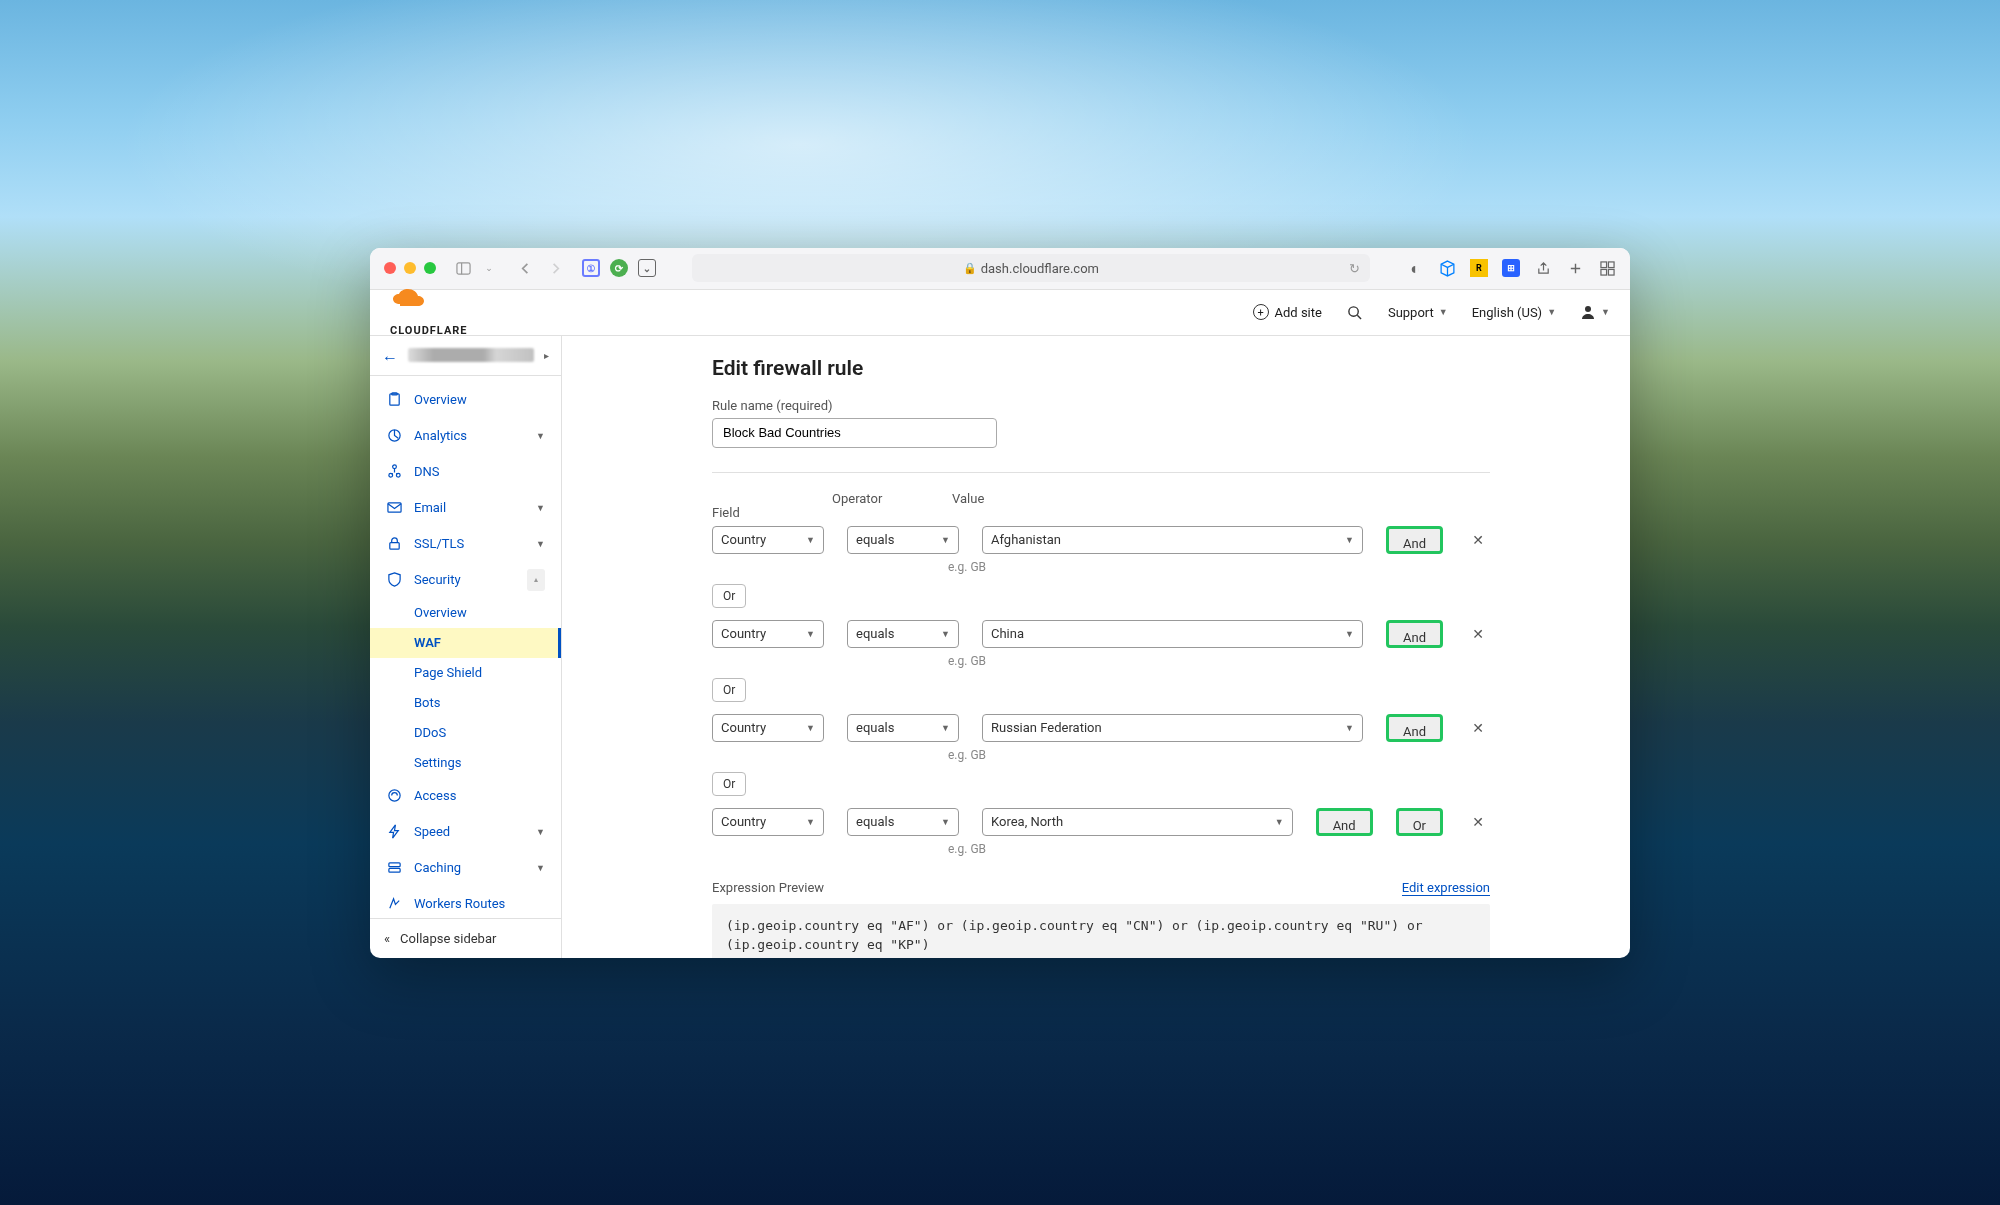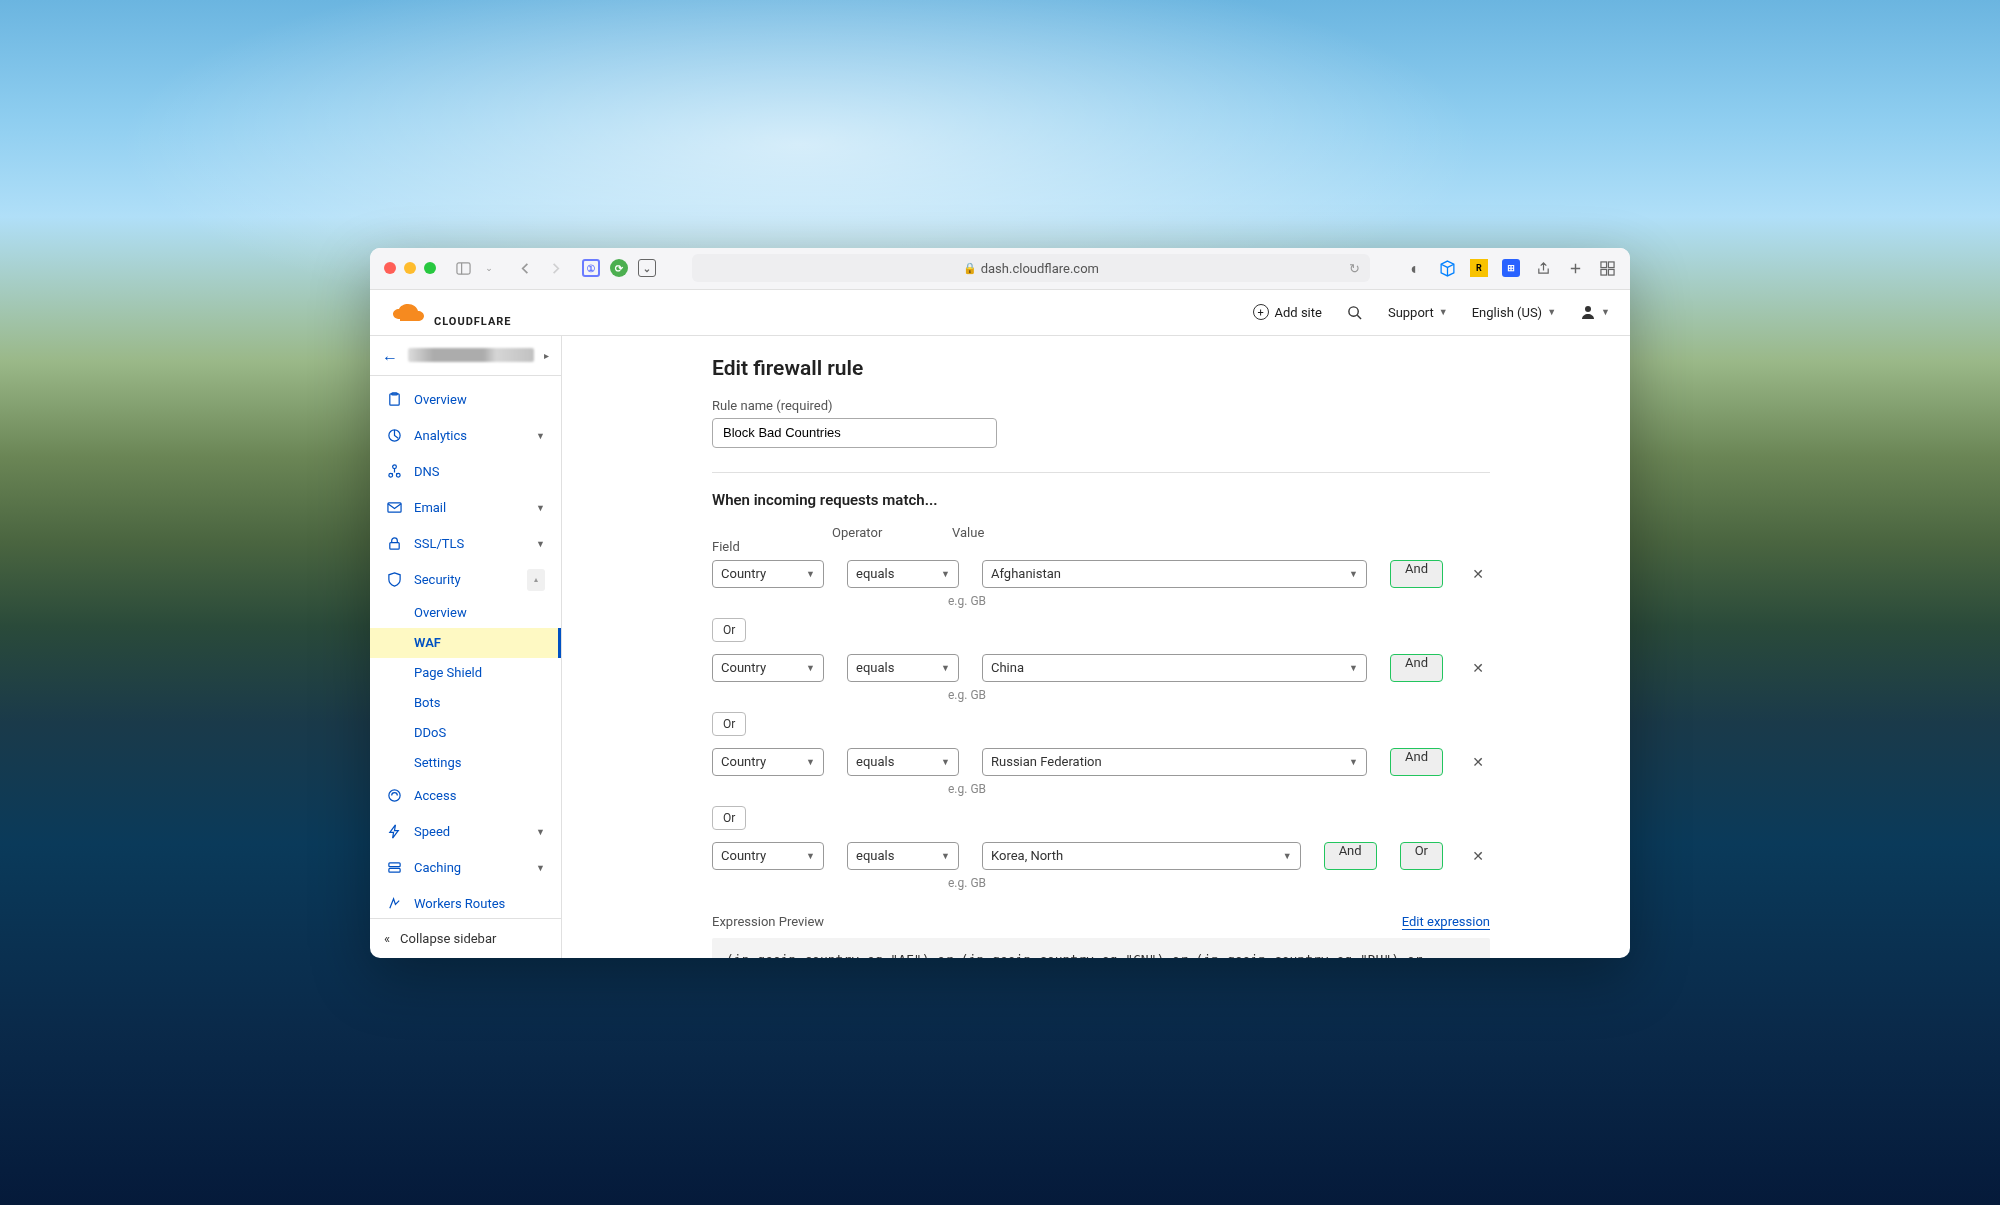--- a/index.html
+++ b/index.html
@@ -82,21 +82,21 @@
 .ext-color3 { background: #2962ff; color: #fff; font-size: 9px; font-weight: bold; width: 18px; height: 18px; display:flex;align-items:center;justify-content:center; border-radius: 3px;}
 
 .app-header {
   height: 46px;
   border-bottom: 1px solid #e0e0e0;
   display: flex;
   align-items: center;
   padding: 0 20px;
 }
 .logo-text { font-size: 11px; font-weight: bold; letter-spacing: 1px; color: #222; margin-top: 18px; }
-.logo-wrap { display: flex; flex-direction: row; align-items: center; }
+.logo-wrap { display: flex; flex-direction: column; align-items: flex-start; }
 .logo-cloud {
   width: 44px; height: 18px; position: relative;
   display: flex; justify-content: center;
 }
 .logo-cloud svg { width: 44px; height: 22px; }
 
 .header-right { margin-left: auto; display: flex; align-items: center; gap: 24px; }
 .add-site { display: flex; align-items: center; gap: 6px; color: #1a1a1a; font-size: 13px; }
 .plus-circle { width: 16px; height: 16px; border: 1.5px solid #333; border-radius: 50%; display: flex; align-items: center; justify-content: center; font-size: 11px; line-height: 1; }
 .hdr-link { display: flex; align-items: center; gap: 5px; font-size: 13px; color: #222; }
@@ -166,23 +166,23 @@
   padding: 0 8px; font-size: 13px; color: #333;
   display: flex; align-items: center; justify-content: space-between;
   background: #fff;
 }
 .select-box .sel-caret { font-size: 9px; color: #666; margin-left: 6px; }
 .sel-field { width: 112px; }
 .sel-op { width: 112px; }
 .sel-val { flex: 1; max-width: 448px; }
 .sel-val-last { flex: 1; max-width: 404px; }
 .btn-small {
-  height: 28px; padding: 0 14px; border: 1px solid #22c55e;
+  height: 28px; padding: 0 14px; border: 3px solid #22c55e;
   background: #eee; border-radius: 4px; font-size: 13px;
-  display: flex; align-items: flex-start; color: #333;
+  display: flex; align-items: flex-end; color: #333;
 }
 .row-close { width: 24px; height: 28px; display: flex; align-items: center; justify-content: center; color: #555; font-size: 14px; }
 .row-hint { font-size: 12px; color: #888; margin-left: 236px; margin-top: 3px; margin-bottom: 10px; }
 
 .or-btn {
   height: 24px; padding: 0 10px; border: 1px solid #bbb;
   border-radius: 4px; font-size: 12px; background: #fff;
   display: inline-flex; align-items: center; color: #333;
   margin-bottom: 12px;
 }
@@ -439,21 +439,20 @@
       </div>
     </div>
 
     <div class="main">
       <h1 class="page-title">Edit firewall rule</h1>
       <div class="field-label">Rule name (required)</div>
       <input class="text-input" value="Block Bad Countries" style="">
 
       <div class="divider"></div>
 
-      <h2 class="section-title">When incoming requests match...</h2>
 
       <div class="rule-header">
         <div class="rh-field">Field</div>
         <div class="rh-op">Operator</div>
         <div class="rh-val">Value</div>
       </div>
 
       
       <div class="rule-row">
         <div class="select-box sel-field">

